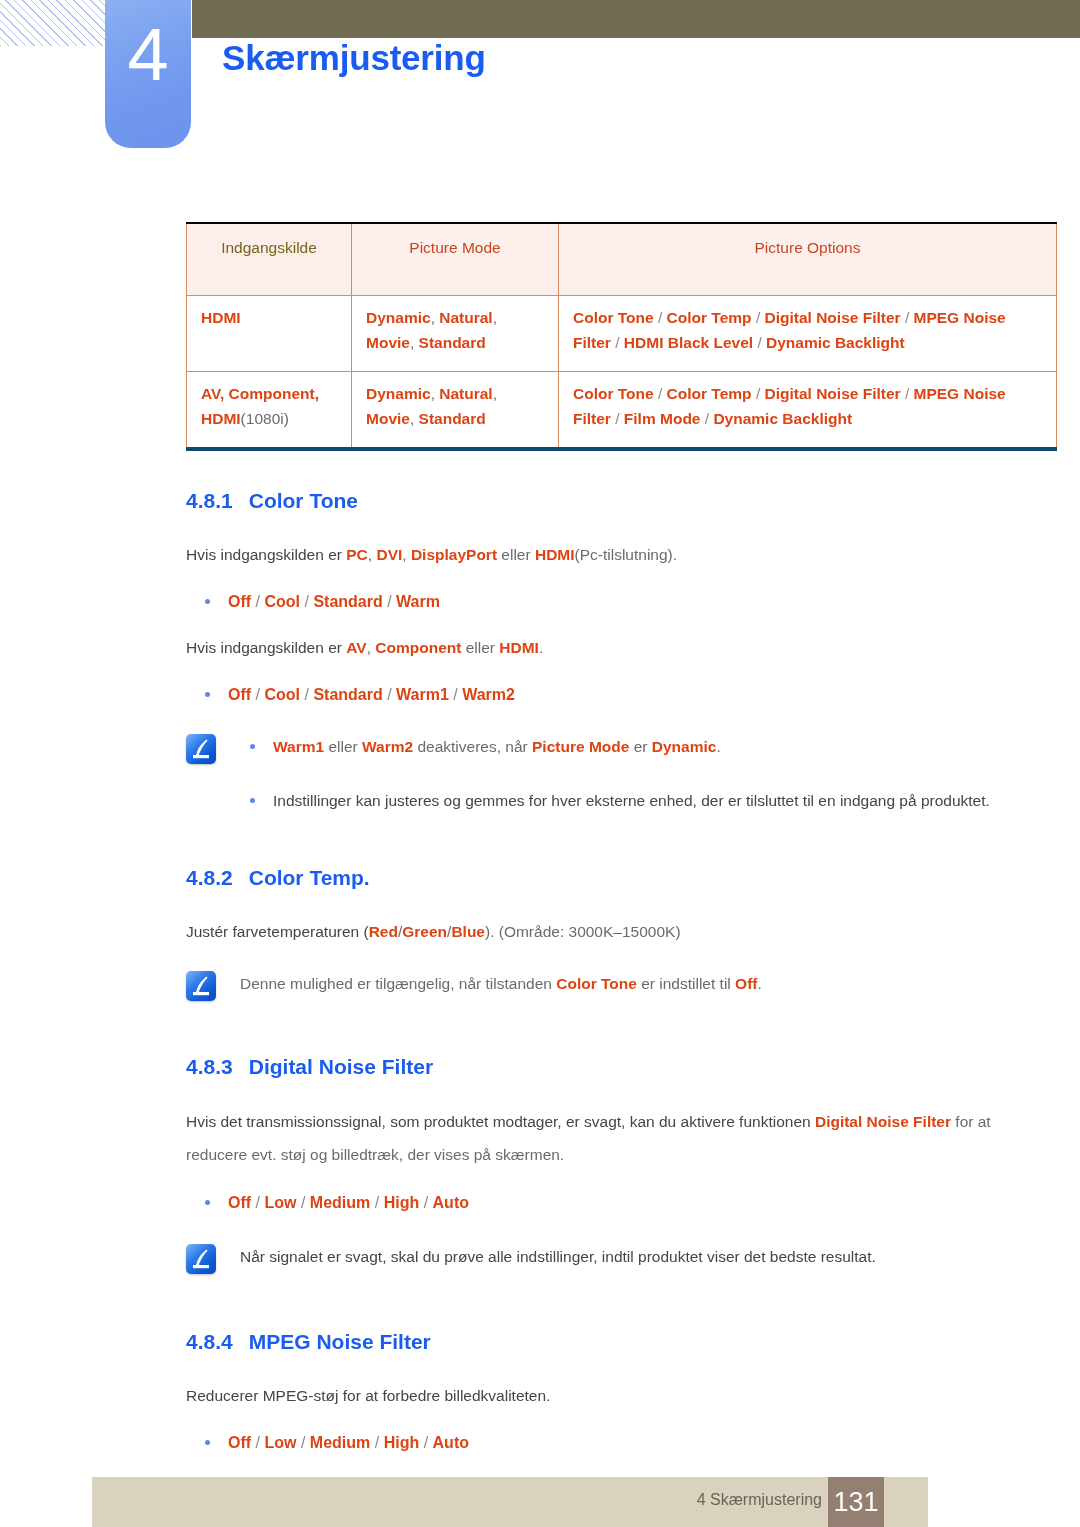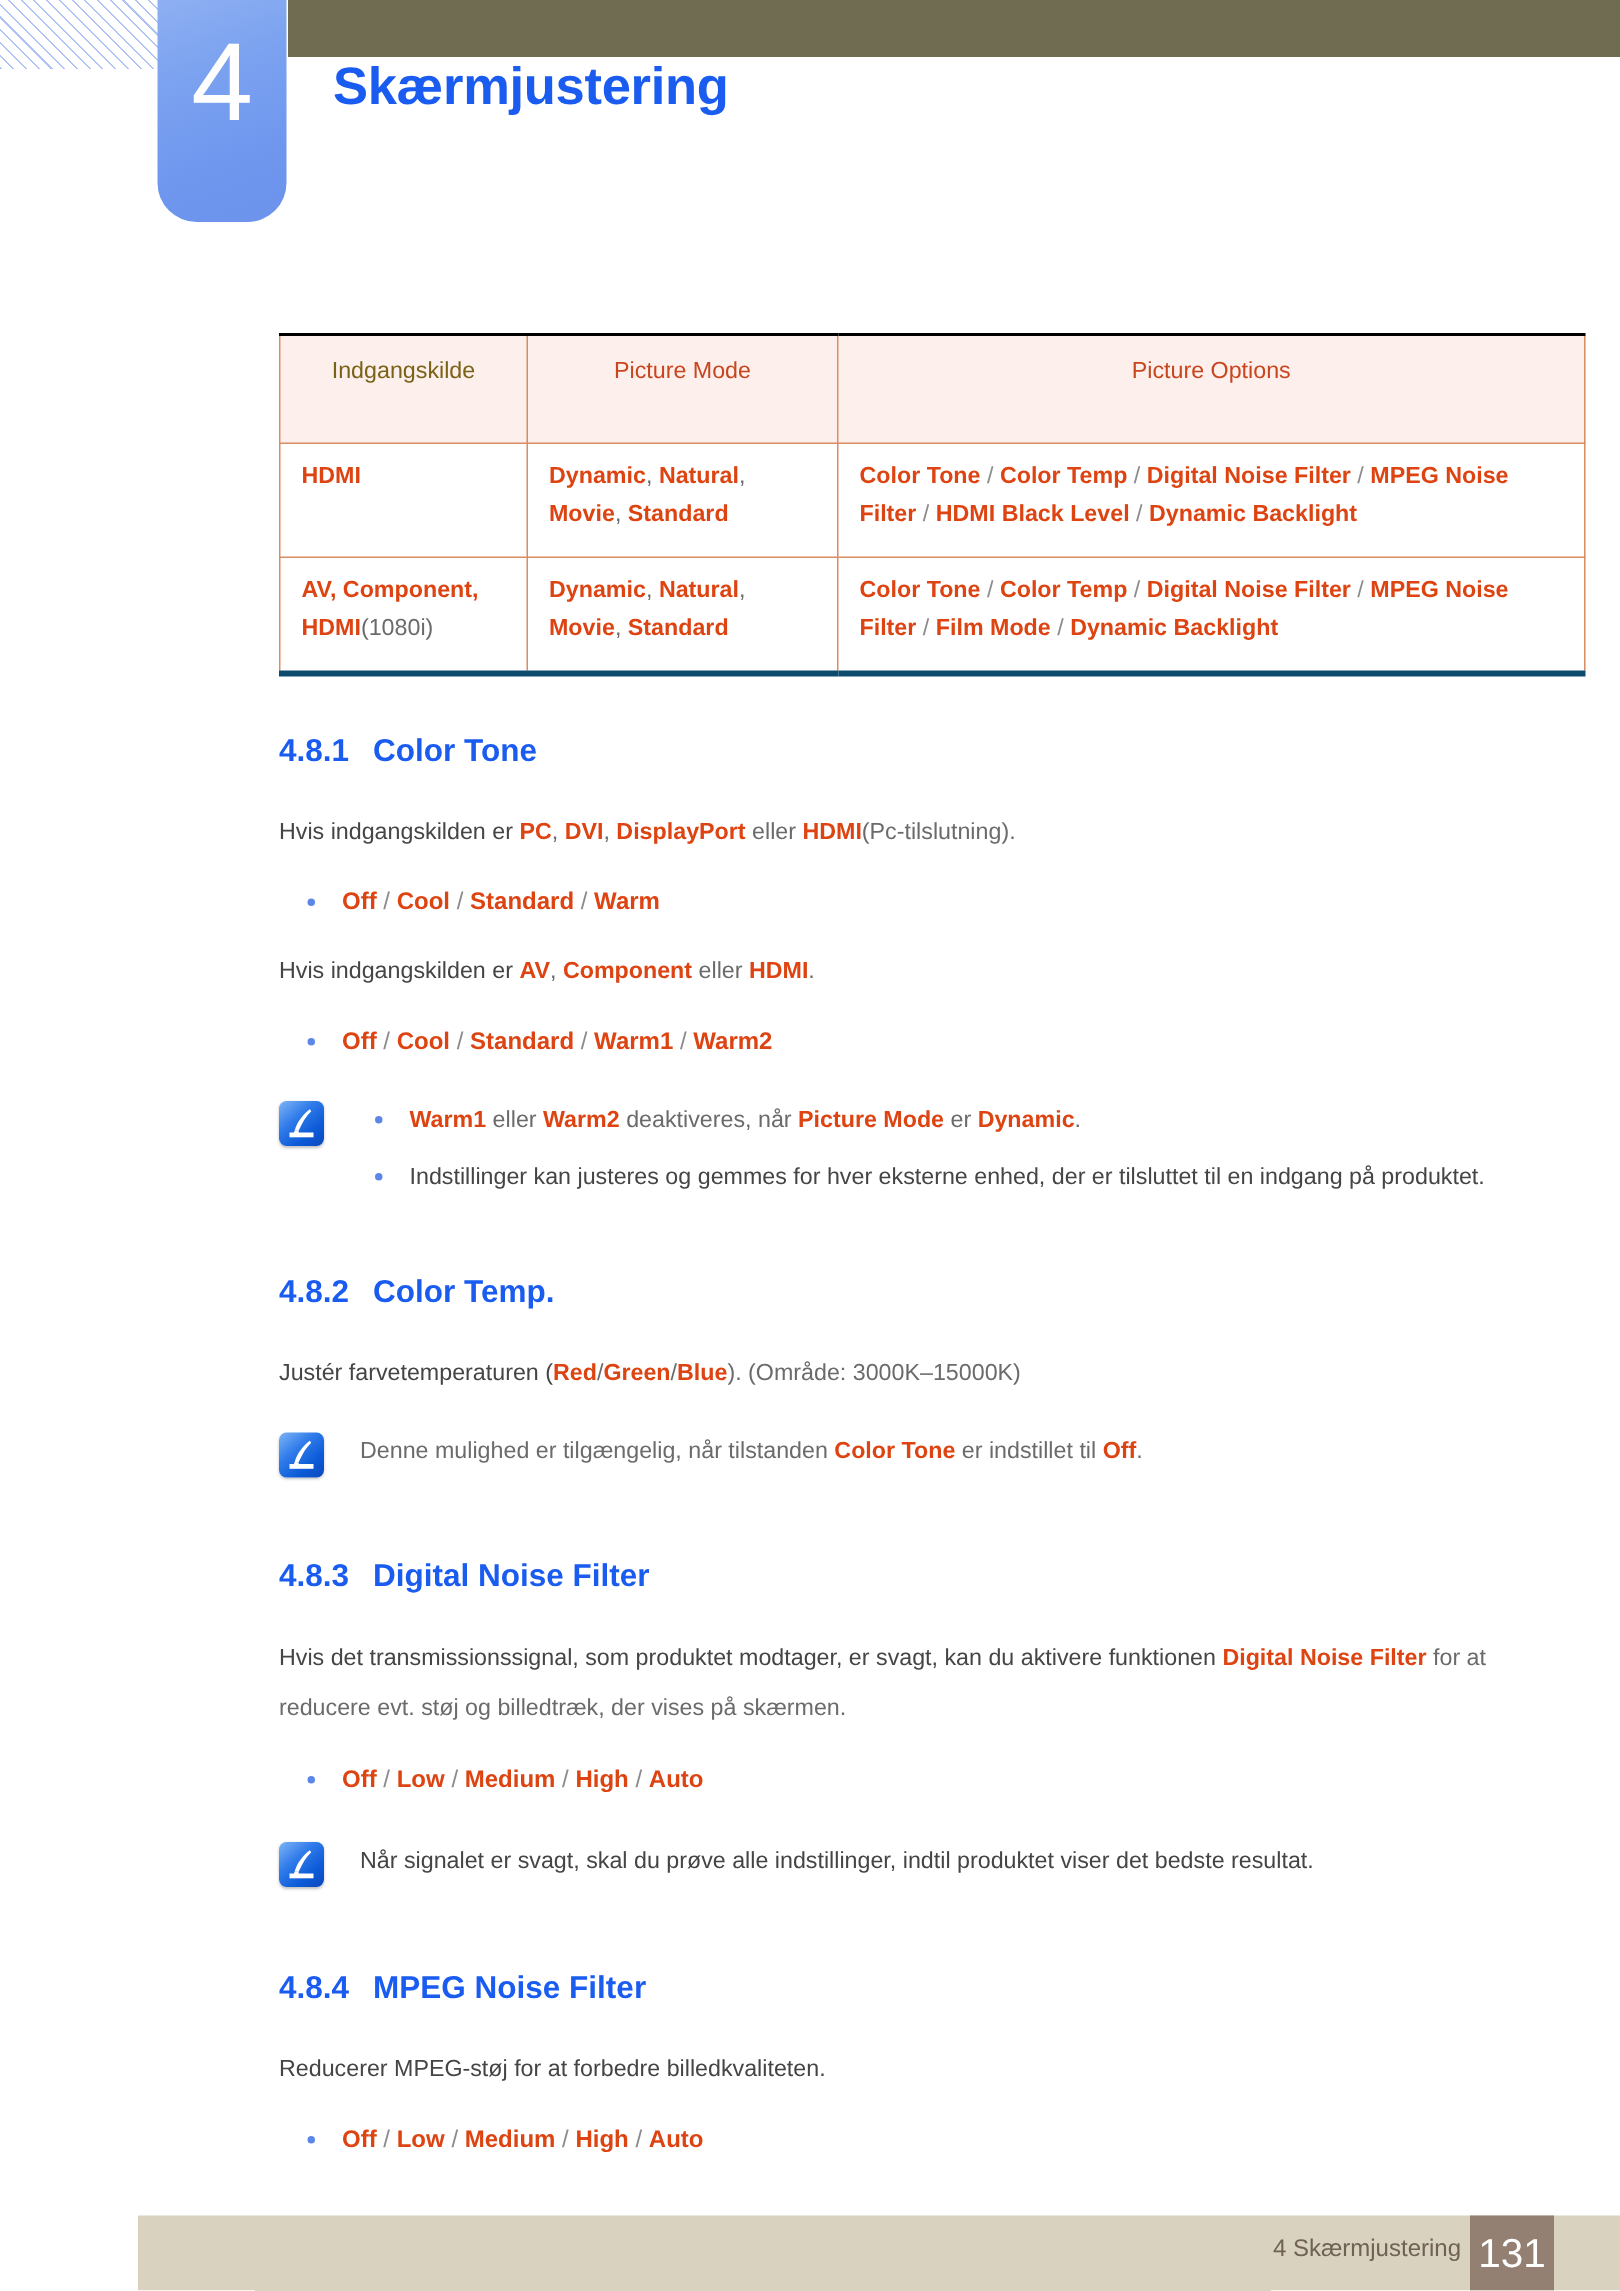--- a/index.html
+++ b/index.html
@@ -168,21 +168,21 @@
     color: #454545;
   }
   .note .bullet-row { padding-left: 33px; }
   .note .bullet-row .dot { left: 10px; }
 
   
   #page-footer {
     position: absolute;
     left: 92px;
     bottom: 0;
-    width: 988px;
+    width: 836px;
     height: 50px;
     background: #d8d2be;
   }
   #page-footer .ftxt {
     position: absolute;
     right: 106px;
     top: 14px;
     font-size: 16px;
     color: #6f6255;
   }
@@ -297,21 +297,21 @@
         <path d="M20.5 5.5 C16 9 12 14 10.5 19.5 L13 20 C15.5 14.5 18 10 21.5 6.8 Z" fill="#ffffff"></path>
         <path d="M10.5 19.5 L9 23.5 L13.5 22.5 L13 20 Z" fill="#ffffff"></path>
         <rect x="7" y="21" width="16" height="3.2" fill="#ffffff"></rect>
       </svg>
     </span>
     <div class="note-body">
       <div class="bullet-row">
         <span class="dot"></span>
         <span class="o">Warm1</span><span class="g"> eller </span><span class="o">Warm2</span><span class="g"> deaktiveres, når </span><span class="o">Picture Mode</span><span class="g"> er </span><span class="o">Dynamic</span><span class="g">.</span>
       </div>
-      <div class="bullet-row" style="margin-top:8px">
+      <div class="bullet-row" style="margin-top:24px">
         <span class="dot"></span>
         <span>Indstillinger kan justeres og gemmes for hver eksterne enhed, der er tilsluttet til en indgang på produktet.</span>
       </div>
     </div>
   </div>
 
   <h2 class="sect" style="margin-top:50px">
     <span class="num">4.8.2</span><span>Color Temp.</span>
   </h2>
 

